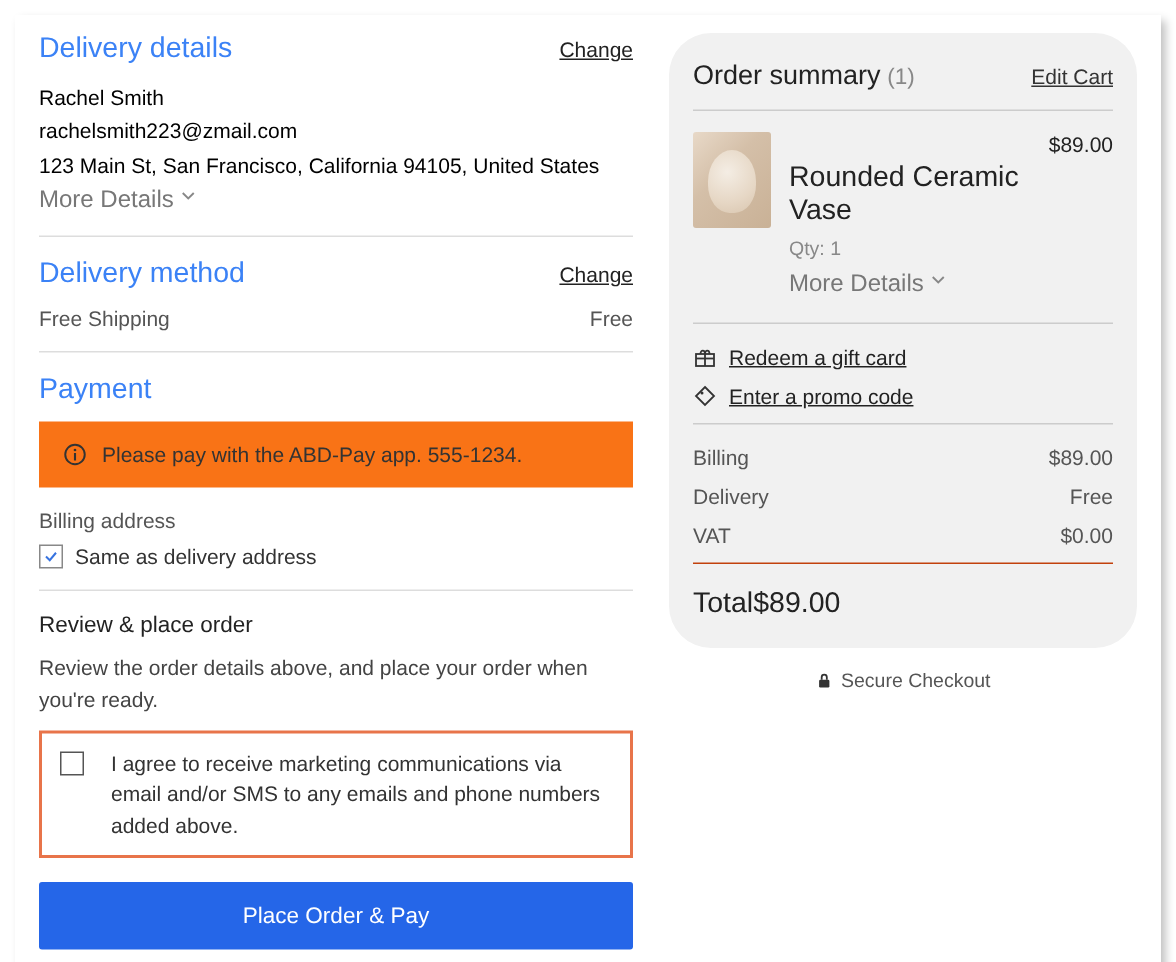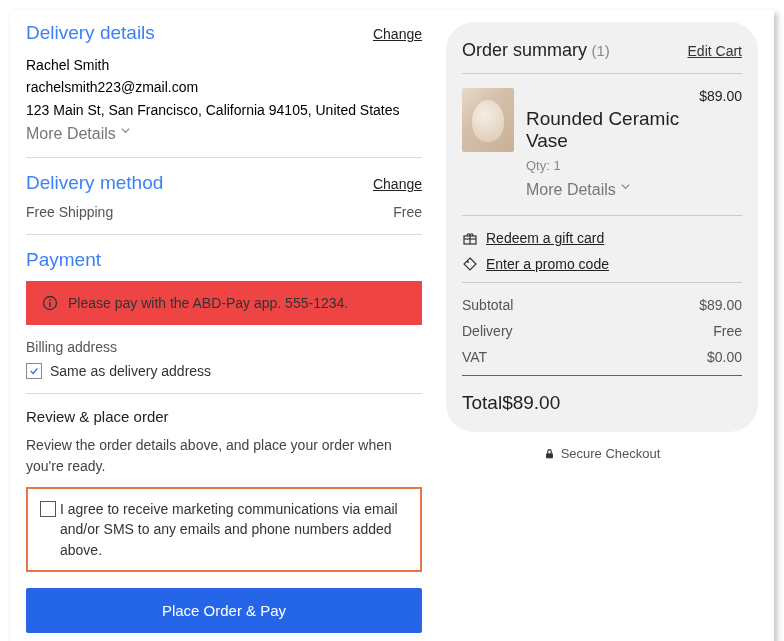--- a/index.html
+++ b/index.html
@@ -7,28 +7,28 @@
 .page { width: 764px; display: flex; gap: 24px; box-shadow: 3px 3px 6px rgba(0,0,0,0.25); padding: 12px 16px 24px 16px; background: #fff; }
 .left { flex: 1; }
 .right { width: 312px; }
 h2 { font-size: 19px; font-weight: 500; color: #3b82f6; }
 .section { border-bottom: 1px solid #ddd; padding-bottom: 14px; margin-bottom: 14px; }
 .section-head { display: flex; justify-content: space-between; align-items: baseline; margin-bottom: 10px; }
 .change-link { font-size: 14px; color: #222; text-decoration: underline; cursor: pointer; }
 .muted { color: #000000; font-size: 14px; line-height: 1.6; }
 .more-details { color: #777; font-size: 16px; cursor: pointer; display: inline-flex; align-items: flex-start; gap: 4px; margin-top: 4px; }
 .row { display: flex; justify-content: space-between; font-size: 14px; color: #555; }
-.payment-box { background: #ef4444; padding: 14px 16px; display: flex; align-items: center; gap: 10px; font-size: 14px; color: #333; margin-bottom: 14px; }
+.payment-box { background: #f97316; padding: 14px 16px; display: flex; align-items: center; gap: 10px; font-size: 14px; color: #333; margin-bottom: 14px; }
 .billing-label { font-size: 14px; color: #555; margin-bottom: 8px; }
 .chk-row { display: flex; align-items: center; gap: 8px; font-size: 14px; color: #333; }
 .chk { width: 16px; height: 16px; border: 1px solid #888; display: inline-flex; align-items: center; justify-content: center; font-size: 11px; color: #3773e0; }
 .review-head { font-size: 15px; font-weight: 500; color: #222; margin-bottom: 10px; }
 .review-text { font-size: 14px; color: #444; line-height: 1.5; margin-bottom: 10px; }
 .highlight-box { border: 2px solid #e8744a; padding: 10px 12px; margin-bottom: 16px; }
-.agree-row { display: flex; align-items: flex-start; gap: 4px; font-size: 14px; color: #333; line-height: 1.45; }
+.agree-row { display: flex; align-items: flex-start; gap: 18px; font-size: 14px; color: #333; line-height: 1.45; }
 .agree-chk { width: 16px; height: 16px; border: 1.5px solid #555; flex-shrink: 0; margin-top: 2px; }
 .place-btn { width: 100%; background: #2566e8; color: #fff; border: none; padding: 14px; font-size: 15px; font-weight: 500; cursor: pointer; border-radius: 2px; }
 .summary { background: #f1f1f1; padding: 18px 16px; border-radius: 28px; }
 .summary-head { display: flex; justify-content: space-between; align-items: baseline; border-bottom: 1px solid #ccc; padding-bottom: 12px; margin-bottom: 14px; }
 .summary-title { font-size: 18px; font-weight: 500; color: #222; }
 .summary-count { color: #888; font-size: 15px; font-weight: 400; }
 .edit-link { font-size: 14px; color: #333; text-decoration: underline; cursor: pointer; }
 .item-row { display: flex; gap: 12px; border-bottom: 1px solid #ccc; padding-bottom: 16px; margin-bottom: 14px; }
 .item-img { width: 52px; height: 64px; background: linear-gradient(135deg,#e8d9c8 0%, #d4bfa8 40%, #c9b196 100%); border-radius: 2px; position: relative; overflow: hidden; }
 .item-img::after { content:""; position:absolute; left:10px; top:12px; width:32px; height:42px; background: radial-gradient(circle at 40% 35%, #f4ede4 0%, #e6d7c5 60%, #d8c5ae 100%); border-radius: 50% 50% 45% 45%; }
@@ -151,21 +151,21 @@
       <div class="promo-row">
         <svg width="16" height="16" viewBox="0 0 16 16">
             <path d="M8 2 L14 8 L8 14 L2 8 Z" stroke="#333" stroke-width="1.2" fill="none"></path>
             <circle cx="6" cy="6" r="1" fill="#333"></circle>
           </svg>
         <a>Enter a promo code</a>
       </div>
 
       <div class="totals">
         <div class="total-line">
-          <span>Subtotal</span>
+          <span>Billing</span>
           <span>$89.00</span>
         </div>
         <div class="total-line">
           <span>Delivery</span>
           <span>Free</span>
         </div>
         <div class="total-line">
           <span>VAT</span>
           <span>$0.00</span>
         </div>

